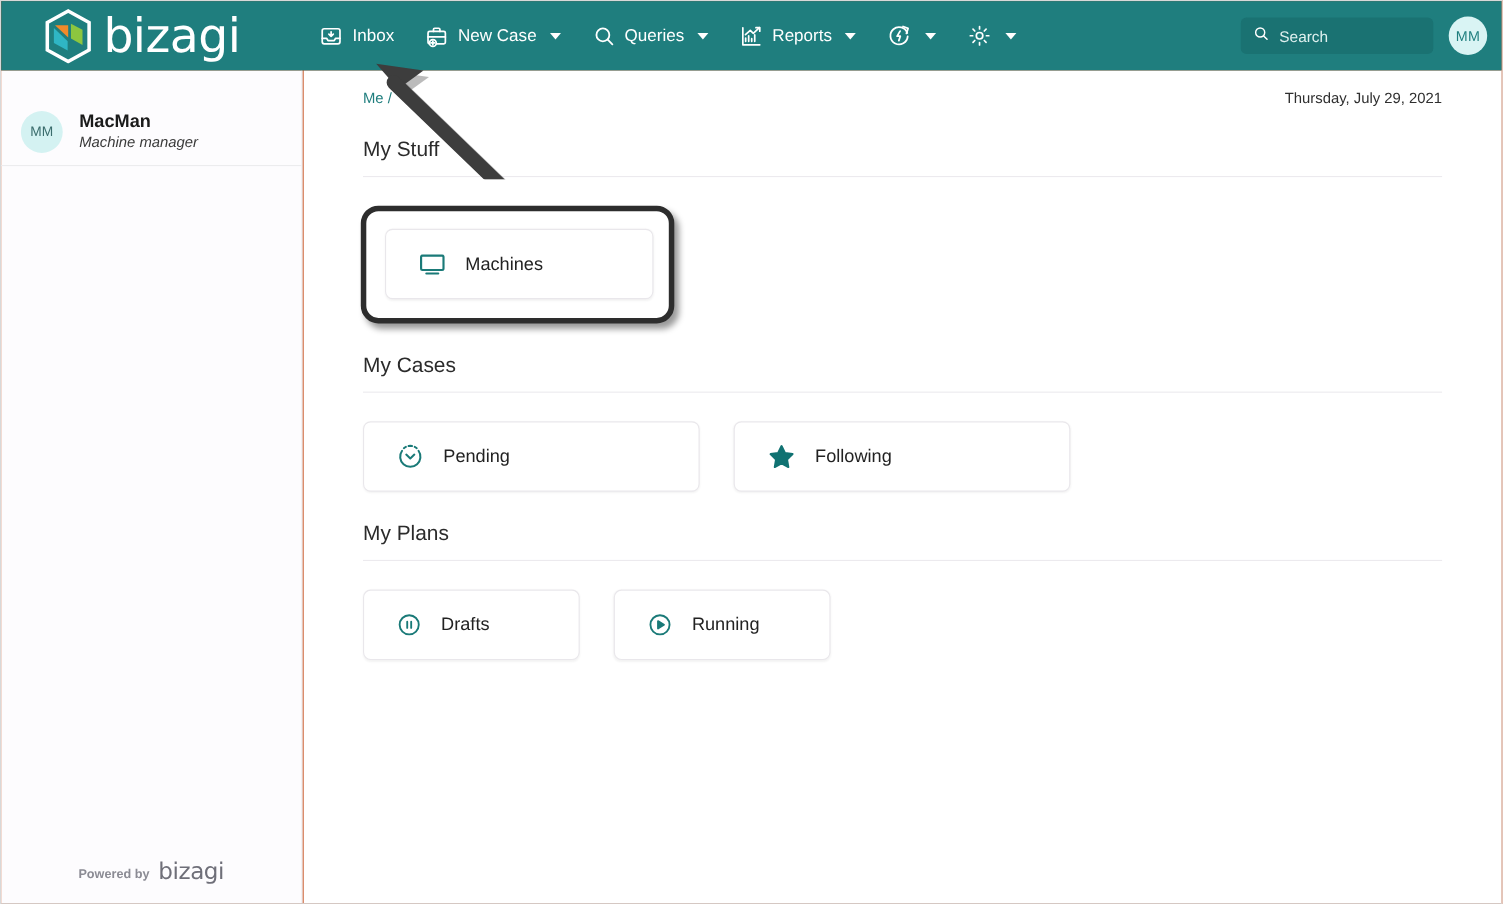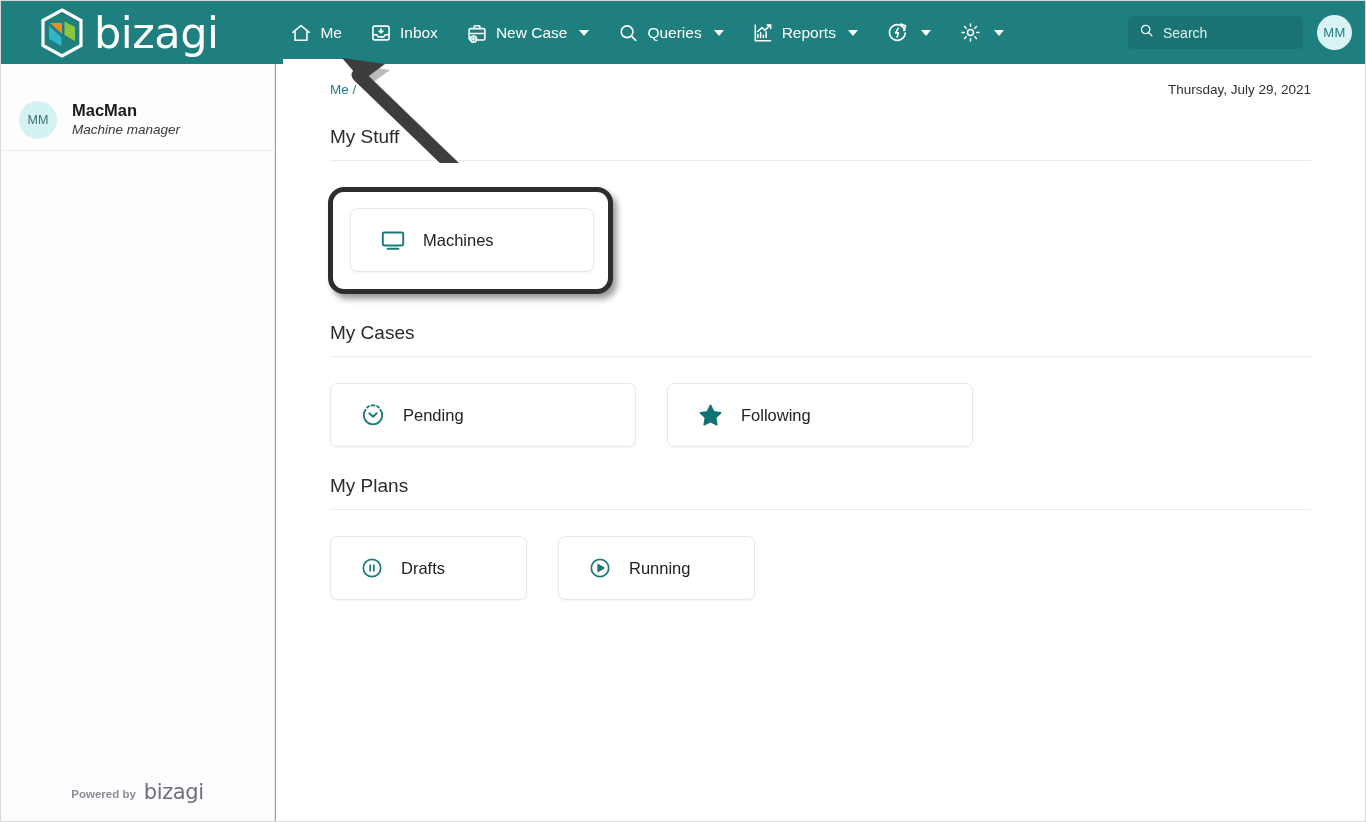--- a/index.html
+++ b/index.html
@@ -14,21 +14,21 @@
     font-family: "Liberation Sans", sans-serif;
     background: #ffffff;
     color: #2b2b2b;
     -webkit-font-smoothing: antialiased;
   }
 
   .app {
     position: relative;
     width: 1366px;
     height: 822px;
-    background: #a3a3a3;
+    background: #c2410c;
     border: 1px solid #d8d8d8;
     overflow: hidden;
   }
 
   
   .header {
     position: absolute;
     top: 0; left: 0;
     width: 1366px;
     height: 63px;
@@ -297,29 +297,20 @@
         <path d="M23 2 L42 12.5 L42 37.5 L23 48 L4 37.5 L4 12.5 Z" fill="none" stroke="#ffffff" stroke-width="3.2"></path>
         <path d="M11 15 L23 15 L23 26 Z" fill="#f18a2a"></path>
         <path d="M25.5 13.5 L36 19 L36 33 L25.5 27 Z" fill="#8cc63f"></path>
         <path d="M10 17.5 L22.5 29.5 L22.5 38 L10 31 Z" fill="#2fb6c4"></path>
       </svg>
       <div class="logo-word">bizagi</div>
     </div>
 
     <div class="nav">
 
-      <div class="nav-item active">
-        <span class="ico">
-          <svg width="22" height="22" viewBox="0 0 24 24" fill="none" stroke="#fff" stroke-width="1.7" stroke-linecap="round" stroke-linejoin="round">
-            <path d="M3 11.2 L12 4 l9 7.2"></path>
-              <path d="M5.5 10.4 V20 h13 V10.4"></path>
-          </svg>
-        </span>
-        <span>Me</span>
-      </div>
 
       <div class="nav-item">
         <span class="ico">
           <svg width="22" height="22" viewBox="0 0 24 24" fill="none" stroke="#fff" stroke-width="1.7" stroke-linecap="round" stroke-linejoin="round">
             <rect x="3.2" y="4.5" width="17.6" height="15" rx="2"></rect>
             <path d="M3.2 14 h4.3 l1.4 2.2 h6.2 l1.4-2.2 h4.3"></path>
             <path d="M12 7.5 v4.5 M9.8 9.8 L12 12 l2.2-2.2"></path>
           </svg>
         </span>
         <span>Inbox</span>

